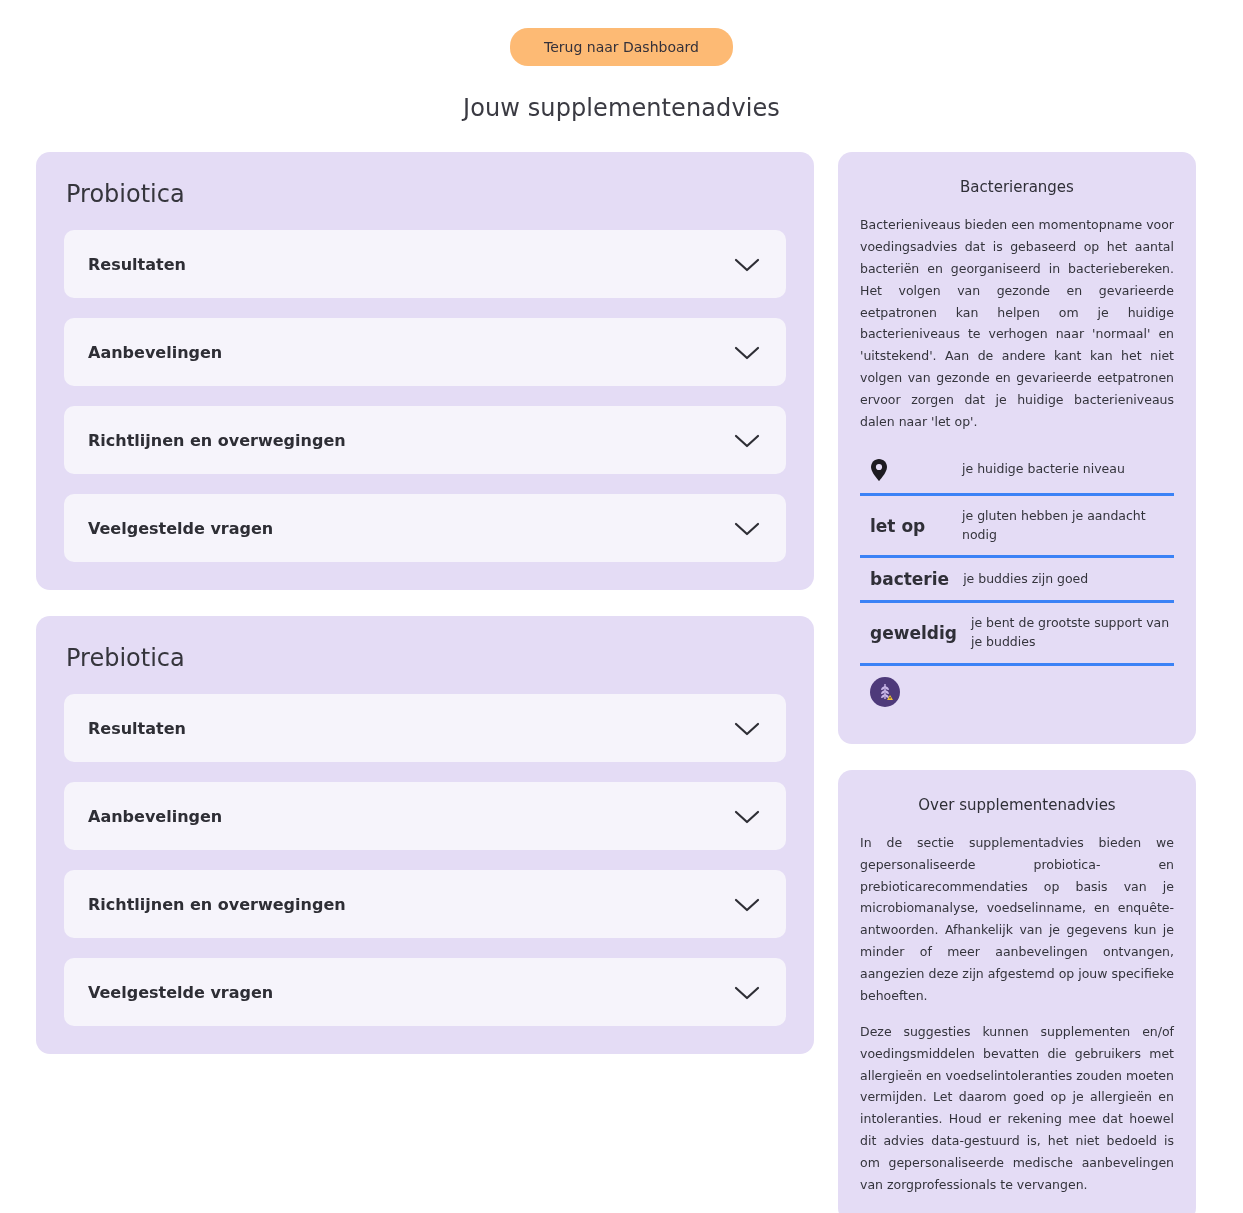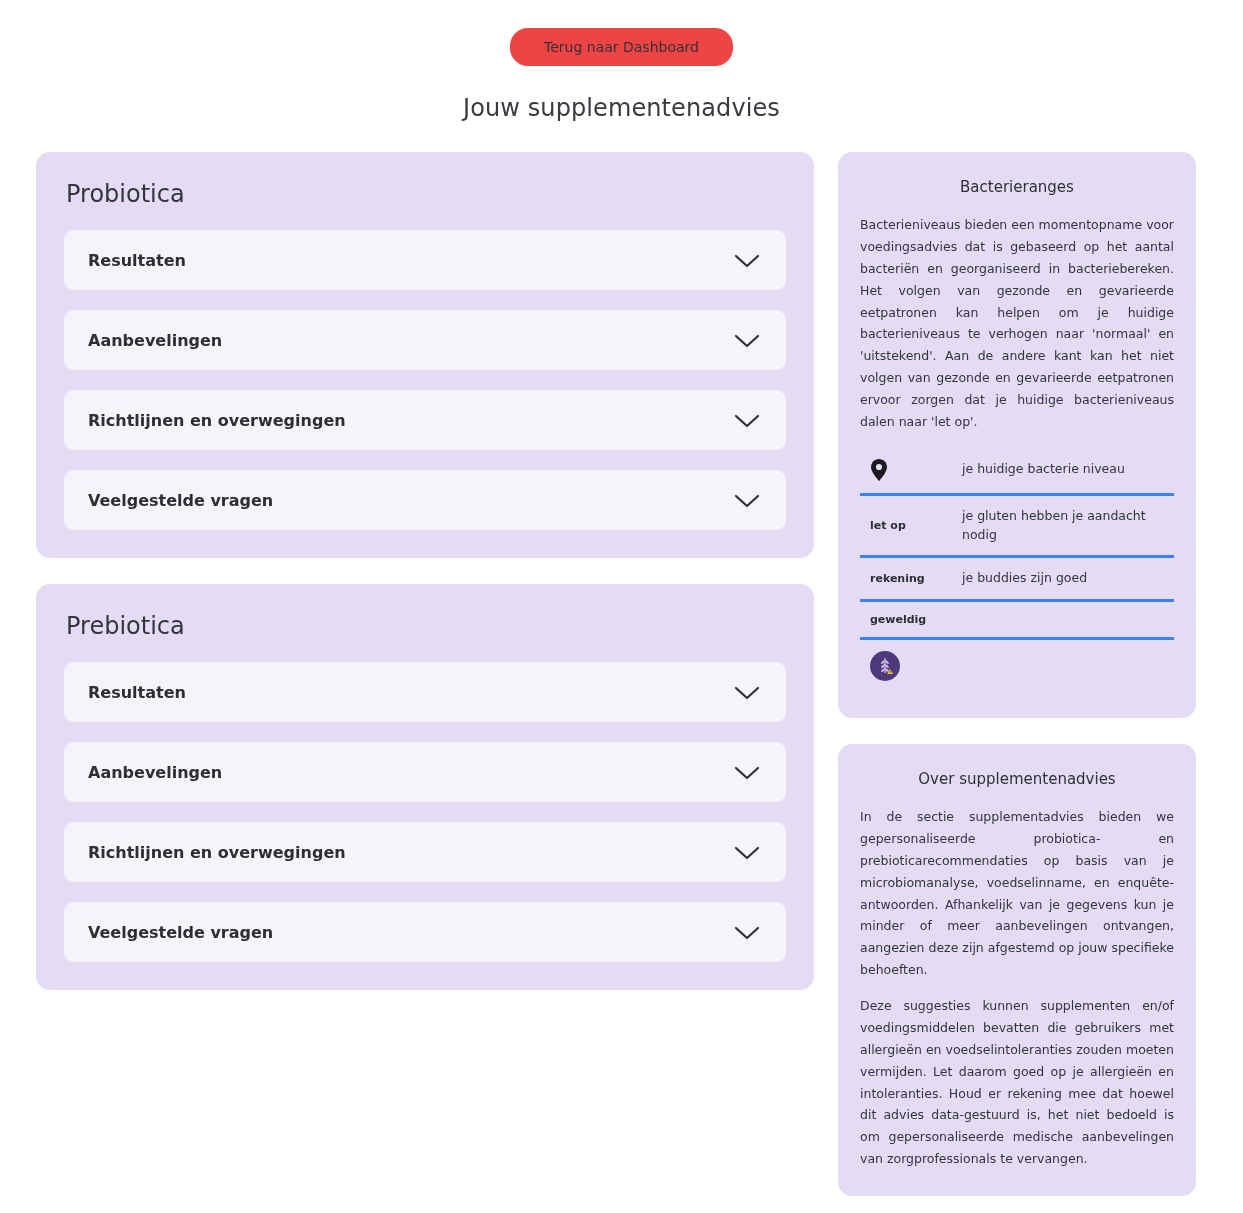--- a/index.html
+++ b/index.html
@@ -20,21 +20,21 @@
     padding-top: 12px;
     box-sizing: border-box;
   }
 
   
   .header {
     text-align: center;
   }
   .back-button {
     display: inline-block;
-    background: #ef4444;
+    background: #fdba74;
     color: #34313a;
     border: none;
     border-radius: 18px;
     padding: 11px 34px;
     font-size: 14px;
     font-family: "DejaVu Sans", sans-serif;
     cursor: pointer;
     margin-top: 16px;
   }
   .page-title {
@@ -72,21 +72,21 @@
   }
   .panel-title {
     font-size: 24px;
     font-weight: 400;
     color: #35353c;
     margin: 6px 0 22px 2px;
   }
   .acc-item {
     background: #f6f4fb;
     border-radius: 10px;
-    height: 60px;
+    height: 68px;
     display: flex;
     align-items: center;
     justify-content: space-between;
     padding: 0 26px 0 24px;
     box-sizing: border-box;
     margin-bottom: 20px;
     cursor: pointer;
   }
   .acc-item:last-child { margin-bottom: 0; }
   .acc-label {
@@ -133,21 +133,21 @@
     align-items: center;
     gap: 14px;
     padding: 11px 4px 11px 10px;
     border-bottom: 3px solid #3b82f6;
     min-height: 34px;
     box-sizing: border-box;
   }
   .legend-row:last-child { border-bottom: none; }
   .legend-key {
     flex: 0 0 78px;
-    font-size: 11px;
+    font-size: 17px;
     font-weight: bold;
     color: #2f2f37;
     display: flex;
     align-items: center;
     justify-content: flex-start;
   }
   .legend-text {
     font-size: 12.5px;
     line-height: 1.5;
     color: #34343c;
@@ -276,26 +276,27 @@
             </span>
             <span class="legend-text">je huidige bacterie niveau</span>
           </div>
 
           <div class="legend-row">
             <span class="legend-key">let op</span>
             <span class="legend-text">je gluten hebben je aandacht nodig</span>
           </div>
 
           <div class="legend-row">
-            <span class="legend-key">rekening</span>
+            <span class="legend-key">bacterie</span>
             <span class="legend-text">je buddies zijn goed</span>
           </div>
 
           <div class="legend-row">
             <span class="legend-key">geweldig</span>
+            <span class="legend-text">je bent de grootste support van je buddies</span>
           </div>
 
           <div class="legend-row">
             <span class="legend-key">
               <span class="avatar-icon">
                 <svg width="22" height="22" viewBox="0 0 22 22">
                   <path d="M11 3 L11 18" stroke="#c9b7e8" stroke-width="1.4"></path>
                   <path d="M11 5 q-4 1 -4 4 q4 0 4 -4 z" fill="#c9b7e8"></path>
                   <path d="M11 5 q4 1 4 4 q-4 0 -4 -4 z" fill="#c9b7e8"></path>
                   <path d="M11 9 q-4 1 -4 4 q4 0 4 -4 z" fill="#c9b7e8"></path>

